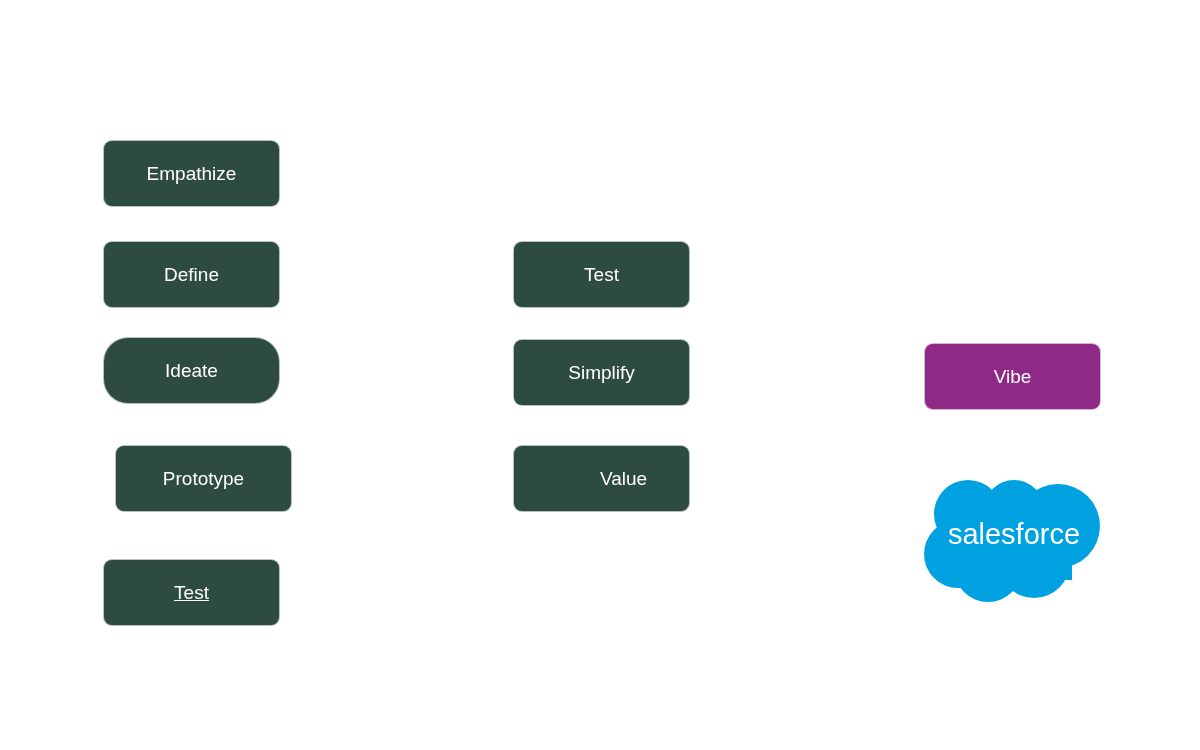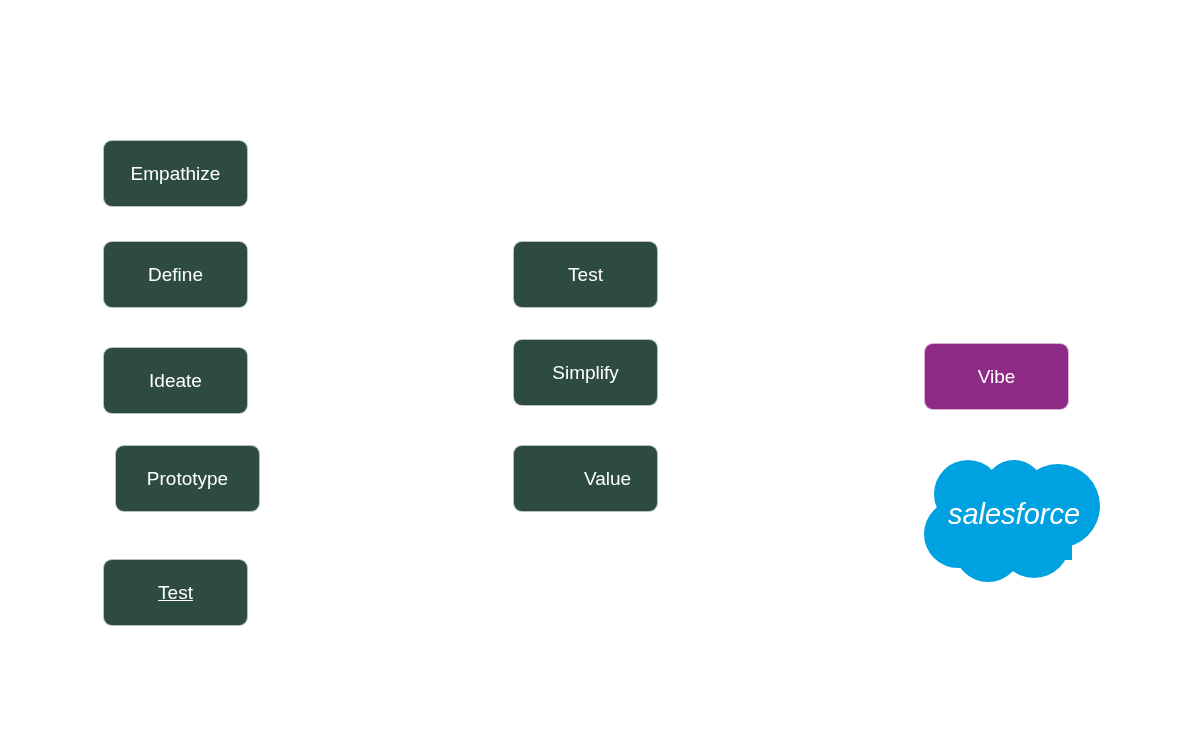--- a/index.html
+++ b/index.html
@@ -9,21 +9,21 @@
     }
     body {
       width: 1200px;
       height: 750px;
       position: relative;
       overflow: hidden;
       font-family: "Liberation Sans", sans-serif;
     }
     .box {
       position: absolute;
-      width: 143px;
+      width: 175px;
       height: 65px;
       border-radius: 8px;
       background: #2d4b3e;
       color: #ffffff;
       display: flex;
       align-items: center;
       justify-content: center;
       font-size: 19px;
       box-sizing: border-box;
       box-shadow: 0 0 0 1px rgba(45,75,62,0.35);
@@ -42,36 +42,35 @@
       display: flex;
       align-items: center;
       justify-content: center;
       color: #f7f9f9;
       font-size: 19px;
       letter-spacing: 2px;
     }
     .logo {
       position: absolute;
       left: 922px;
-      top: 456px;
+      top: 476px;
       width: 180px;
       height: 128px;
-      font-style: italic;
     }
   </style>
 </head>
 <body>
 
 <div class="box" style="left:104px; top:141px;">
   <span>Empathize</span>
 </div>
 <div class="box" style="left:104px; top:242px;">
   <span>Define</span>
 </div>
-<div class="box" style="left:104px; top:348px;">
+<div class="box" style="left:104px; top:338px;border-radius:24px;">
   <span>Ideate</span>
 </div>
 <div class="box" style="left:116px; top:446px;">
   <span>Prototype</span>
 </div>
 <div class="box" style="left:104px; top:560px;text-decoration:underline;">
   <span>Test</span>
 </div>
 
 <div class="box" style="left:514px; top:242px;">

